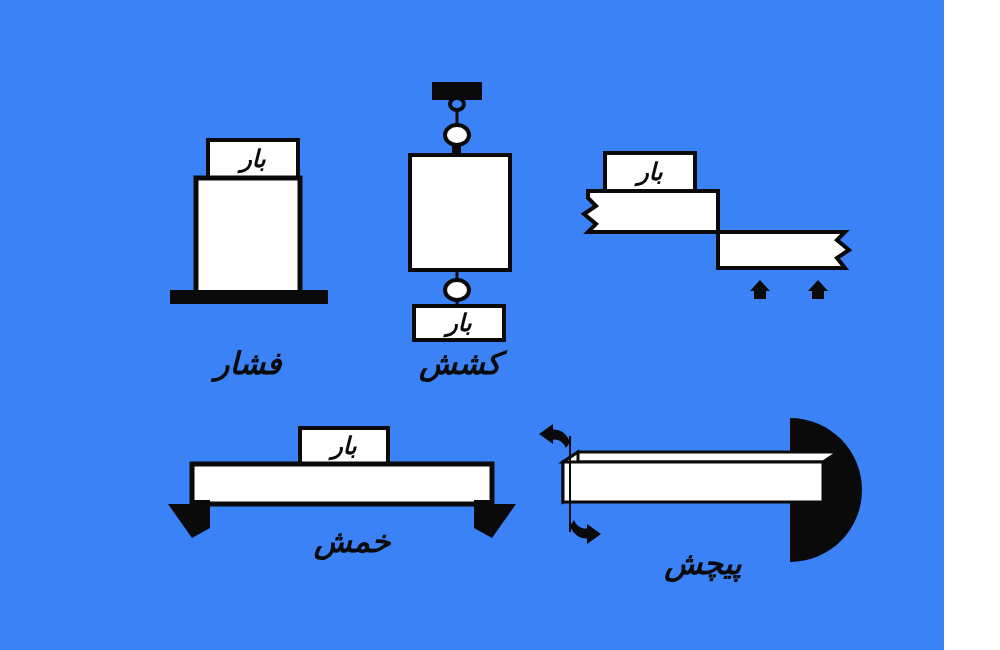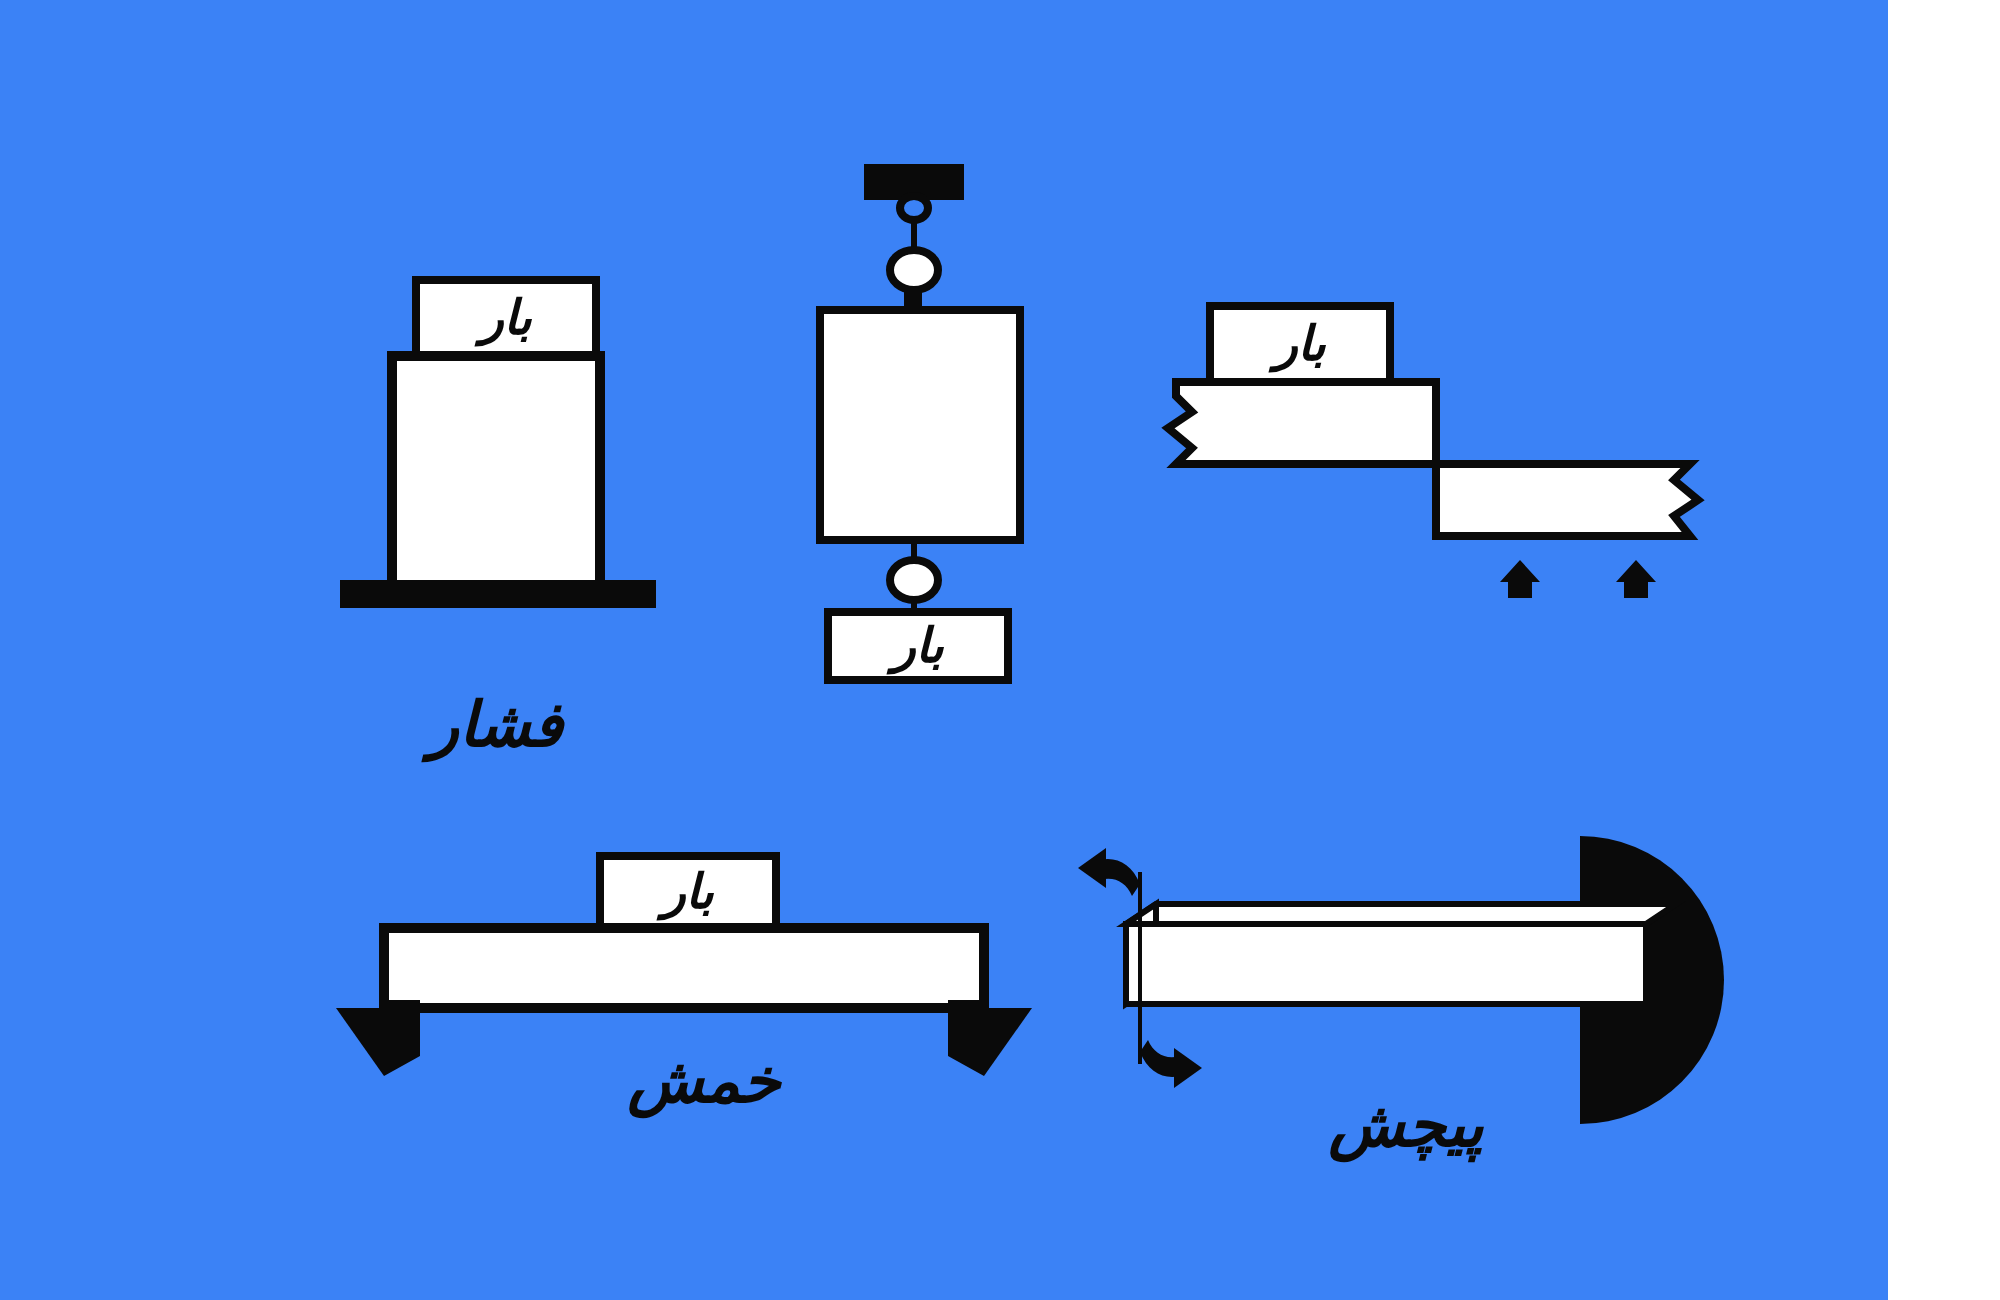--- a/index.html
+++ b/index.html
@@ -175,19 +175,20 @@
   <div class="boxlabel bl-sm" style="left:208px; top:140px; width:90px; height:38px;">بار</div>
 
   <div class="boxlabel bl-sm" style="left:414px; top:306px; width:90px; height:34px;">بار</div>
 
   <div class="boxlabel bl-sm" style="left:605px; top:153px; width:90px; height:38px;">بار</div>
 
   <div class="boxlabel bl-sm" style="left:300px; top:428px; width:88px; height:36px;">بار</div>
 
   <div class="cap cap-main" style="left:178px; top:348px; width:140px;">فشار</div>
 
+  <div class="cap cap-main" style="left:390px; top:348px; width:140px;">کشش</div>
 
 
   <div class="cap cap-main" style="left:282px; top:526px; width:140px;">خمش</div>
 
   <div class="cap cap-main" style="left:628px; top:548px; width:150px;">پیچش</div>
 
 </div>
 
 </body></html>

